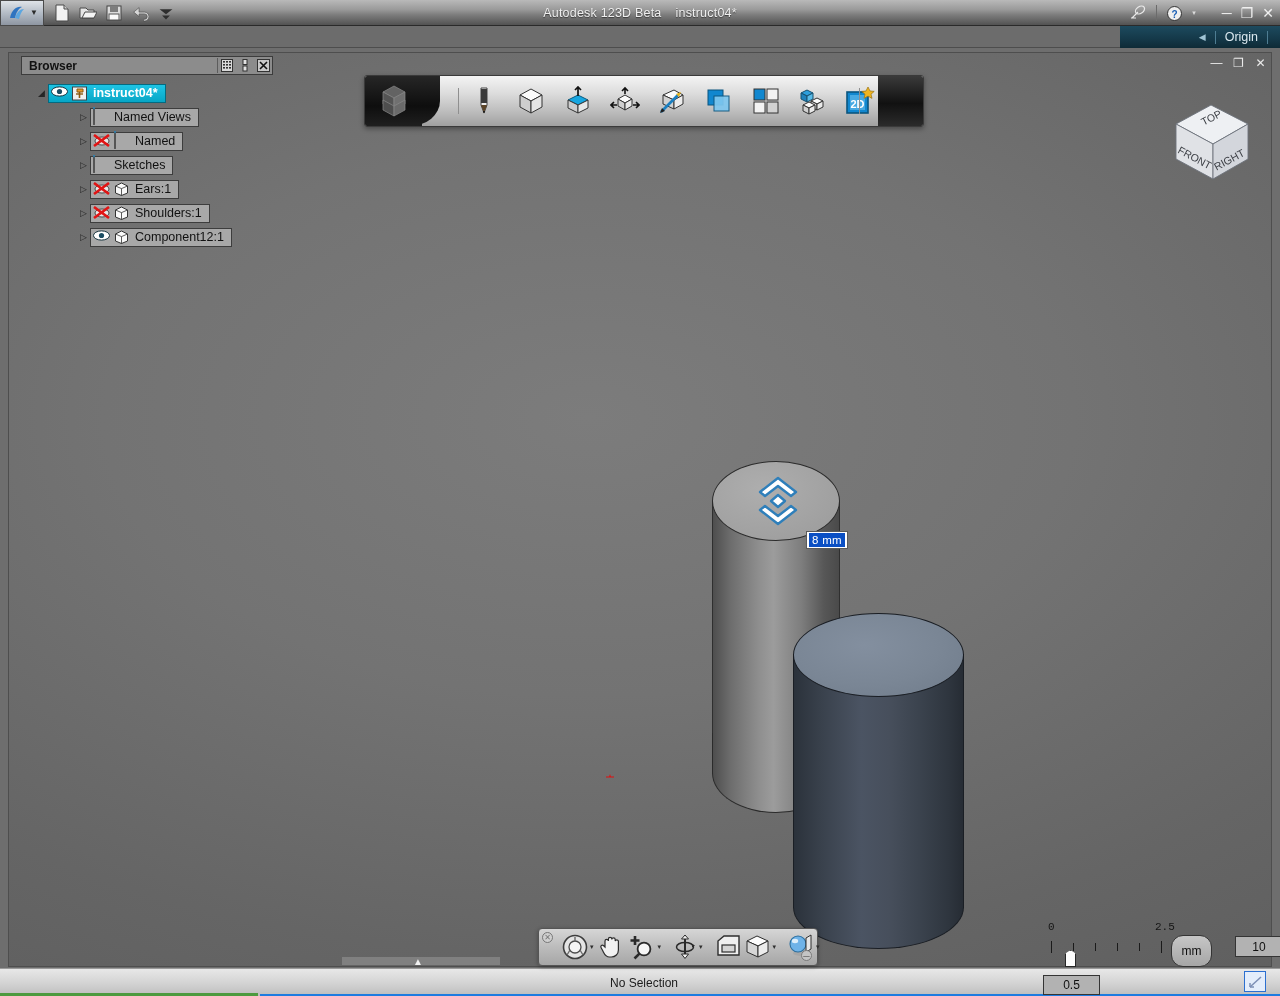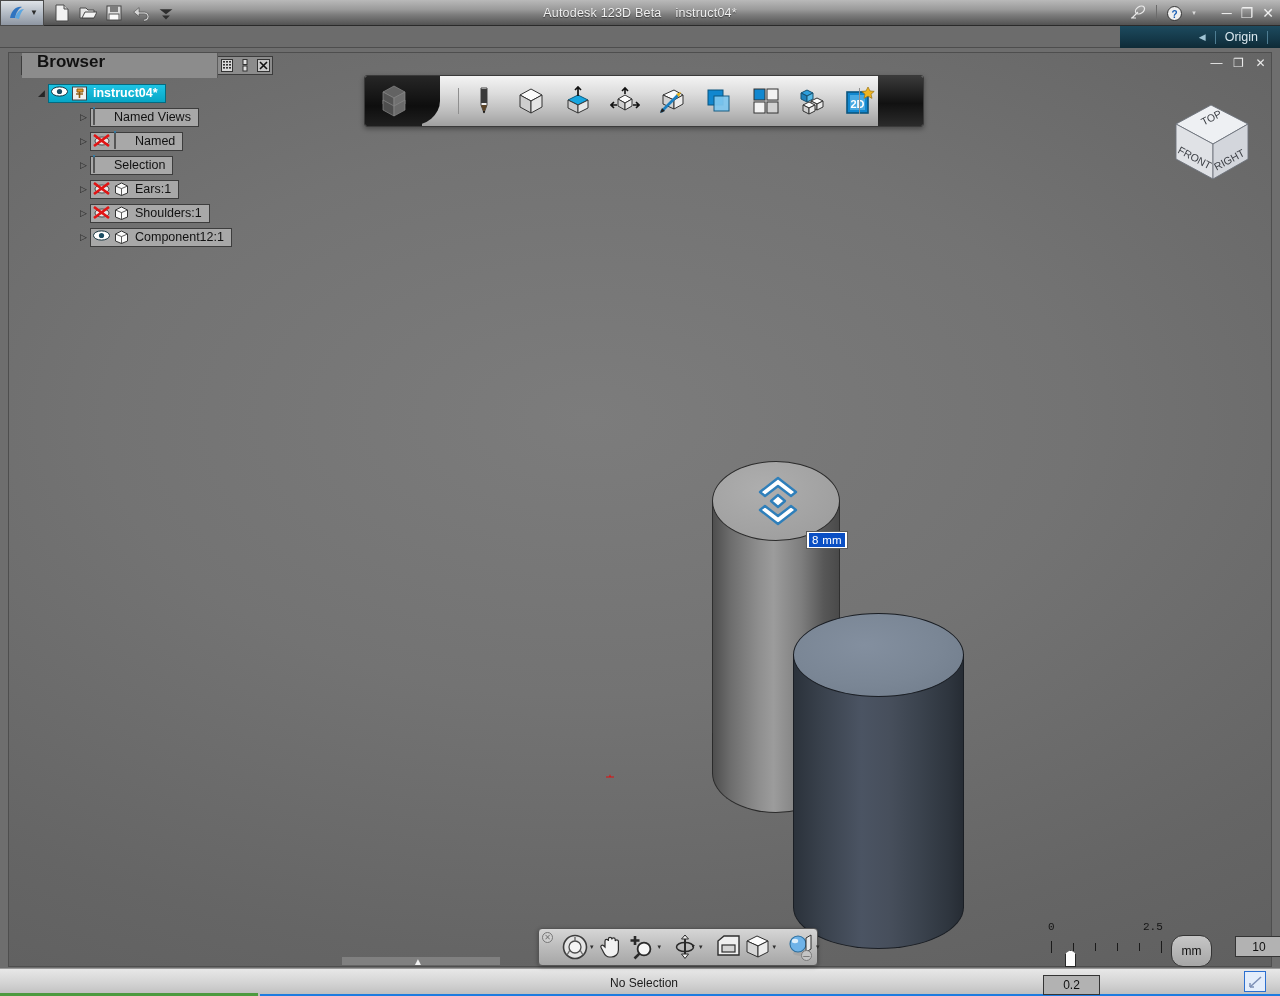--- a/index.html
+++ b/index.html
@@ -66,22 +66,22 @@
   }
   .docbar span{ display:inline-block; width:13px;height:13px; text-align:center; line-height:12px; font-size:12px; color:#ebebeb;}
 
   
   .browser{ position:absolute; left:12px; top:3px; width:252px; z-index:30; }
   .browser-head{
     width:252px; height:19px; background:#8c8c8c; border:1px solid #3c3c3c;
     display:flex; align-items:center;
   }
   .browser-title{
-    flex:1; height:25px; background:#8c8c8c; border-right:1px solid #5c5c5c;
-    font-weight:bold; font-size:17px; color:#111; padding-left:15px; line-height:17px;
+    flex:1; height:15px; background:#8c8c8c; border-right:1px solid #5c5c5c;
+    font-weight:bold; font-size:12px; color:#111; padding-left:7px; line-height:17px;
   }
   .bh-btn{ width:18px;height:17px; display:flex;align-items:center;justify-content:center; }
   .tree{ margin-top:6px; }
   .trow{ display:flex; align-items:center; height:24px; }
   .twist{ width:13px; text-align:center; color:#262626; font-size:9px; }
   .node{
     display:inline-flex; align-items:center; gap:4px; height:19px;
     border:1px solid #3d3d3d; background:#a8a8a8; padding:0 7px 0 2px;
     color:#111; font-size:12.5px; white-space:nowrap;
   }
@@ -178,21 +178,21 @@
   }
   .dimbox .val{
     display:block; background:#0a4fc4; color:#fff; font-size:11.5px;
     padding:0 3px; line-height:14px; letter-spacing:.3px;
   }
 
   
   .ruler{ position:absolute; left:1030px; top:868px; width:185px; height:48px; z-index:14;}
   .rl-lab{ position:absolute; color:#151515; font-size:11px; font-family:"Liberation Mono",monospace; }
   .rl-0{ left:9px; top:0px; }
-  .rl-25{ left:104px; top:0px; }
+  .rl-25{ left:116px; top:0px; }
   .ticks{ position:absolute; left:8px; top:20px; width:160px; height:14px; }
   .tk{ position:absolute; top:0; width:1px;height:12px; background:#1a1a1a; }
   .tk.minor{ height:8px; top:2px; }
   .slider-thumb{
     position:absolute; left:26px; top:29px; width:11px;height:17px;
     background:#fdfdfd; border:1px solid #262626;
     clip-path:polygon(0 22%,50% 0,100% 22%,100% 100%,0 100%);
   }
   .rl-value{
     position:absolute; left:4px; top:54px; width:57px;height:20px;
@@ -432,21 +432,21 @@
               </span>
               <span class="ic"><span class="folder"></span></span>
               <span class="lbl">Named</span>
             </span>
           </div>
 
           <div class="trow" style="padding-left:56px">
             <span class="twist">▷</span>
             <span class="node">
               <span class="ic"><span class="folder"></span></span>
-              <span class="lbl">Selection</span>
+              <span class="lbl">Sketches</span>
             </span>
           </div>
 
           <div class="trow" style="padding-left:56px">
             <span class="twist">▷</span>
             <span class="node">
               <span class="ic">
                 <svg width="18" height="14" viewBox="0 0 18 14">
                   <ellipse cx="9" cy="7" rx="7" ry="4" fill="#e8e8e8" stroke="#2a2a2a" stroke-width=".8"></ellipse>
                   <path d="M1 1 L16 12 M16 1 L1 12" stroke="#e11414" stroke-width="2.6"></path>
@@ -640,21 +640,21 @@
         <span class="rl-lab rl-25">2.5</span>
         <div class="ticks">
           <span class="tk" style="left:4px"></span>
           <span class="tk minor" style="left:26px"></span>
           <span class="tk minor" style="left:48px"></span>
           <span class="tk minor" style="left:70px"></span>
           <span class="tk minor" style="left:92px"></span>
           <span class="tk" style="left:114px"></span>
         </div>
         <div class="slider-thumb"></div>
-        <div class="rl-value">0.2</div>
+        <div class="rl-value">0.5</div>
         <div class="unitpill">mm</div>
         <div class="maxbox">10</div>
       </div>
 
       <div class="navbar">
         <div class="nb-close">✕</div>
         <div class="nb-items">
 
           <div class="nbi">
             <svg width="28" height="28" viewBox="0 0 28 28">

